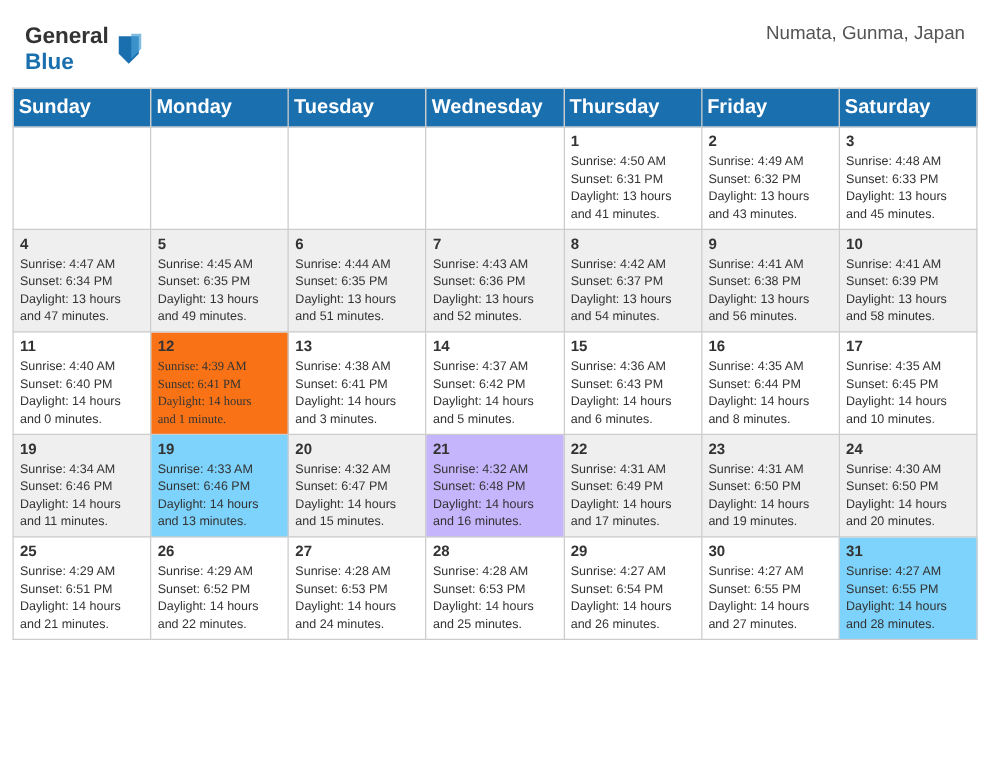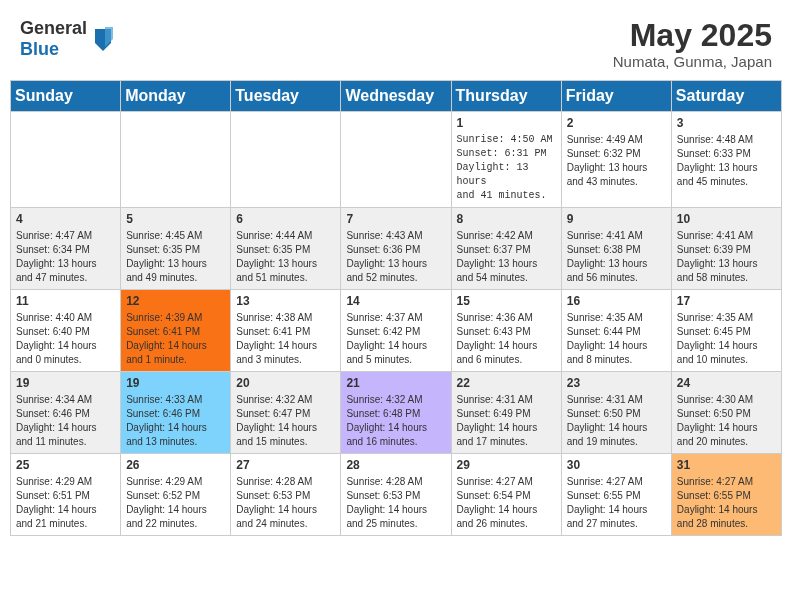--- a/index.html
+++ b/index.html
@@ -97,21 +97,20 @@
     <span>
       <span style="font-size:18px;font-weight:bold;color:#333;">General</span><br>
       <span style="font-size:18px;font-weight:bold;color:#1a6faf;">Blue</span>
     </span>
     <svg width="24" height="28" viewBox="0 0 24 28" style="margin-left:2px;">
       <polygon points="4,4 20,4 20,18 12,26 4,18" fill="#1a6faf"></polygon>
       <polygon points="14,2 22,2 22,14 14,22" fill="#4a9fd4" opacity="0.7"></polygon>
     </svg>
   </div>
   <div class="title-area">
-    <div class="month-title">May 2025</div>
     <div class="location-title">Numata, Gunma, Japan</div>
   </div>
 </div>
 
 <table class="calendar">
   <thead>
     <tr>
     <th>Sunday</th>
         <th>Monday</th>
         <th>Tuesday</th>
@@ -122,21 +121,21 @@
       </tr>
   </thead>
   <tbody id="calendar-body">
   <tr class="row-1">
         <td class="empty-cell" style="background: rgb(255, 255, 255);"></td>
         <td class="empty-cell" style="background: rgb(255, 255, 255);"></td>
         <td class="empty-cell" style="background: rgb(255, 255, 255);"></td>
         <td class="empty-cell" style="background: rgb(255, 255, 255);"></td>
         <td style="background: rgb(255, 255, 255);">
           <span class="day-num">1</span>
-          <div class="cell-info" style="white-space: pre-line; font-family: Liberation Mono, monospace;">Sunrise: 4:50 AM
+          <div class="cell-info" style="white-space: pre-line;">Sunrise: 4:50 AM
 Sunset: 6:31 PM
 Daylight: 13 hours
 and 41 minutes.</div>
         </td>
         <td style="background: rgb(255, 255, 255);">
           <span class="day-num">2</span>
           <div class="cell-info" style="white-space: pre-line;">Sunrise: 4:49 AM
 Sunset: 6:32 PM
 Daylight: 13 hours
 and 43 minutes.</div>
@@ -203,21 +202,21 @@
       <tr class="row-3">
         <td style="background: rgb(255, 255, 255);">
           <span class="day-num">11</span>
           <div class="cell-info" style="white-space: pre-line;">Sunrise: 4:40 AM
 Sunset: 6:40 PM
 Daylight: 14 hours
 and 0 minutes.</div>
         </td>
         <td style="background: #f97316; margin-top: 44px;">
           <span class="day-num">12</span>
-          <div class="cell-info" style="white-space: pre-line;">Sunrise: 4:39 AM
+          <div class="cell-info" style="white-space: pre-line; font-family: Liberation Serif, serif;">Sunrise: 4:39 AM
 Sunset: 6:41 PM
 Daylight: 14 hours
 and 1 minute.</div>
         </td>
         <td style="background: rgb(255, 255, 255);">
           <span class="day-num">13</span>
           <div class="cell-info" style="white-space: pre-line;">Sunrise: 4:38 AM
 Sunset: 6:41 PM
 Daylight: 14 hours
 and 3 minutes.</div>
@@ -338,21 +337,21 @@
 Daylight: 14 hours
 and 26 minutes.</div>
         </td>
         <td style="background: rgb(255, 255, 255);">
           <span class="day-num">30</span>
           <div class="cell-info" style="white-space: pre-line;">Sunrise: 4:27 AM
 Sunset: 6:55 PM
 Daylight: 14 hours
 and 27 minutes.</div>
         </td>
-        <td style="background: #fdba74;">
+        <td style="background: #7dd3fc;">
           <span class="day-num">31</span>
           <div class="cell-info" style="white-space: pre-line;">Sunrise: 4:27 AM
 Sunset: 6:55 PM
 Daylight: 14 hours
 and 28 minutes.</div>
         </td>
       </tr>
     </tbody>
 </table>
 

